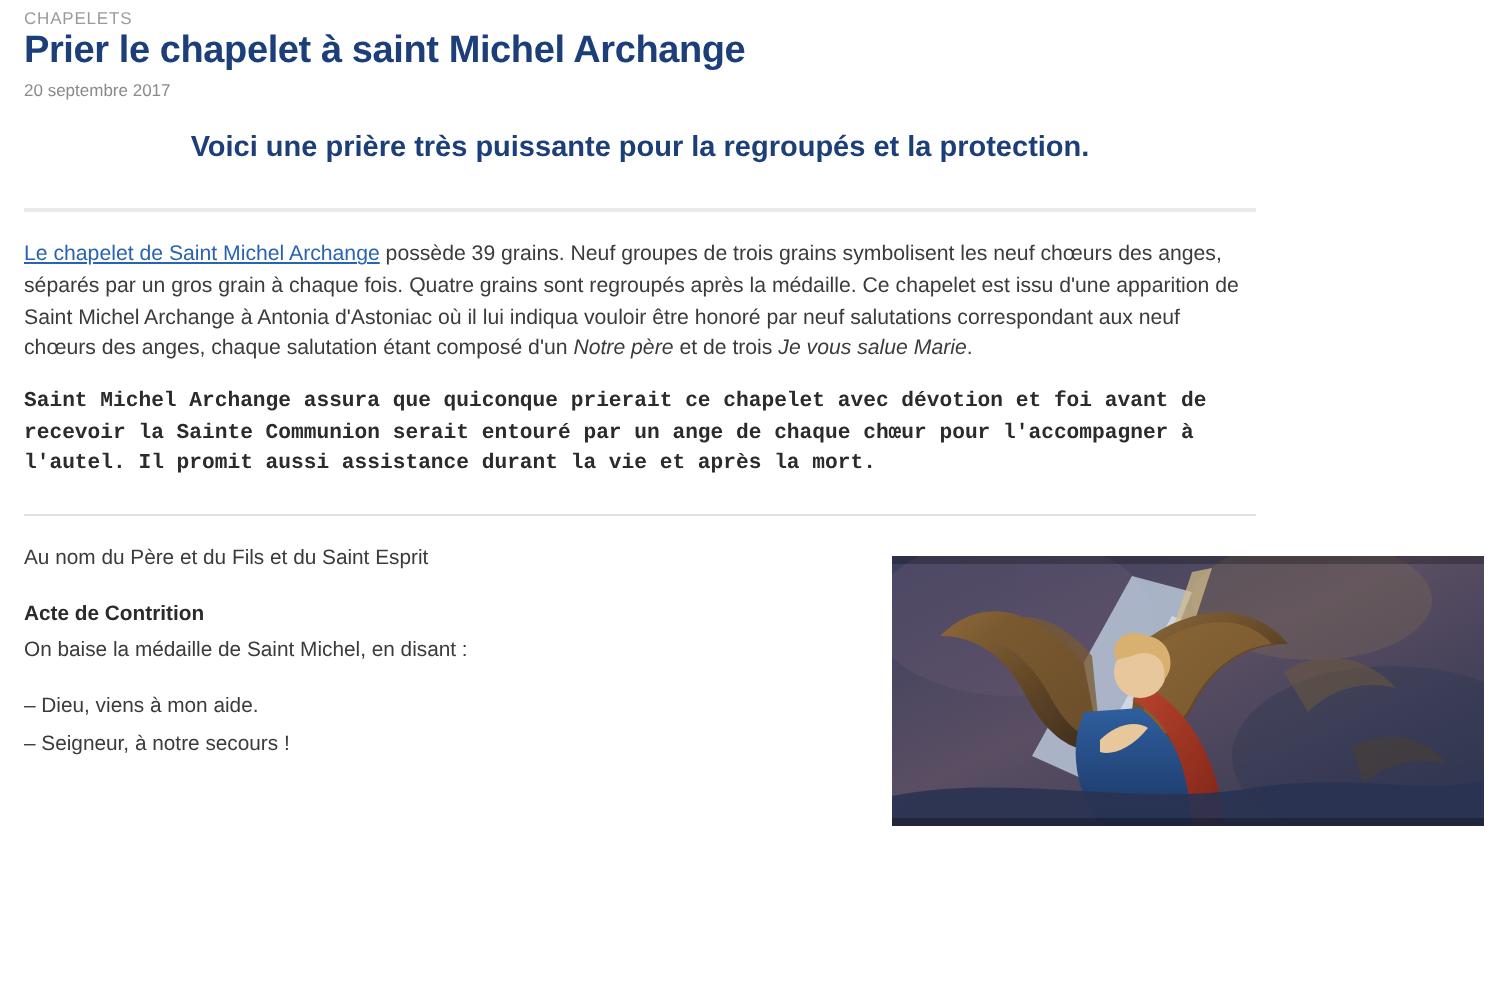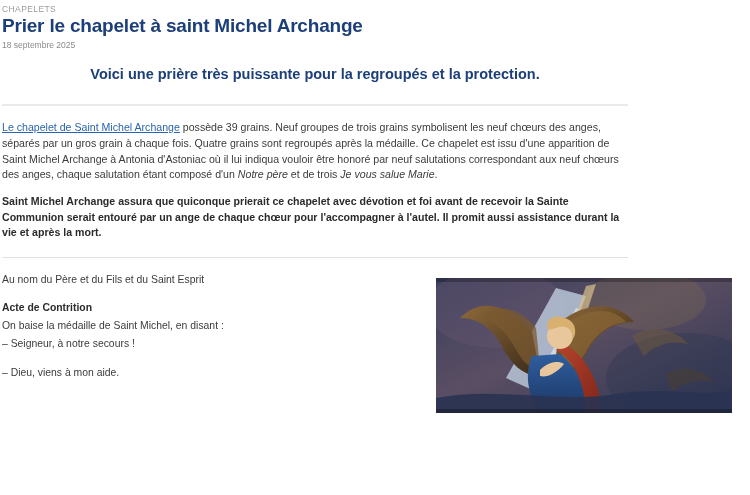--- a/index.html
+++ b/index.html
@@ -12,21 +12,21 @@
     height: 495px;
     overflow: hidden;
     font-family: "Liberation Sans", sans-serif;
     color: #333333;
   }
   .page {
     position: relative;
     width: 638px;
     height: 495px;
     box-sizing: border-box;
-    padding: 4px 10px 0 2px;
+    padding: 4px 10px 0 12px;
   }
   .kicker {
     font-size: 8.5px;
     letter-spacing: 0.4px;
     color: #9b9b9b;
     text-transform: uppercase;
     margin: 0 0 1px 0;
   }
   .title {
     font-size: 19px;
@@ -65,20 +65,21 @@
   }
   .body-text a {
     color: #2a63b0;
   }
   .body-text .it {
     font-style: italic;
   }
   .body-text.bold {
     font-weight: bold;
     color: #2b2b2b;
+    font-family: Liberation Mono, monospace;
   }
   .lower {
     position: relative;
     margin-top: 2px;
   }
   .lower-cols {
     display: flex;
     align-items: flex-start;
     gap: 14px;
   }
@@ -121,41 +122,41 @@
 </style>
 </head>
 <body>
 
 <div class="page">
 
   <div class="kicker">CHAPELETS</div>
 
   <h1 class="title">Prier le chapelet à saint Michel Archange</h1>
 
-  <div class="date">18 septembre 2025</div>
+  <div class="date">20 septembre 2017</div>
 
   <div class="lede">Voici une prière très puissante pour la regroupés et la protection.</div>
 
   <hr class="rule thick">
 
   <p class="body-text"><a href="#">Le chapelet de Saint Michel Archange</a><span> possède 39 grains. Neuf groupes de trois grains symbolisent les neuf chœurs des anges, séparés par un gros grain à chaque fois. Quatre grains sont regroupés après la médaille. Ce chapelet est issu d'une apparition de Saint Michel Archange à Antonia d'Astoniac où il lui indiqua vouloir être honoré par neuf salutations correspondant aux neuf chœurs des anges, chaque salutation étant composé d'un </span><span class="it">Notre père</span><span> et de trois </span><span class="it">Je vous salue Marie</span><span>.</span></p>
 
 
   <p class="body-text bold">Saint Michel Archange assura que quiconque prierait ce chapelet avec dévotion et foi avant de recevoir la Sainte Communion serait entouré par un ange de chaque chœur pour l'accompagner à l'autel. Il promit aussi assistance durant la vie et après la mort.</p>
 
   <hr class="rule">
 
   <div class="lower">
     <div class="lower-cols">
       <div class="lower-left">
         <p class="prayer-line">Au nom du Père et du Fils et du Saint Esprit</p>
         <p class="prayer-head">Acte de Contrition</p>
         <p class="prayer-line prayer-tight">On baise la médaille de Saint Michel, en disant :</p>
+        <p class="prayer-line prayer-tight gap-top">– Dieu, viens à mon aide.</p>
         <p class="prayer-line prayer-tight">– Seigneur, à notre secours !</p>
-        <p class="prayer-line prayer-tight gap-top">– Dieu, viens à mon aide.</p>
       </div>
       <div class="lower-right">
         <div class="art-frame">
           <svg width="296" height="135" viewBox="0 0 296 135" xmlns="http://www.w3.org/2000/svg">
             <defs>
               <linearGradient id="bg" x1="0" y1="0" x2="1" y2="1">
                 <stop offset="0%" stop-color="#3c3f5e"></stop>
                 <stop offset="45%" stop-color="#5a4e63"></stop>
                 <stop offset="100%" stop-color="#2e3450"></stop>
               </linearGradient>

